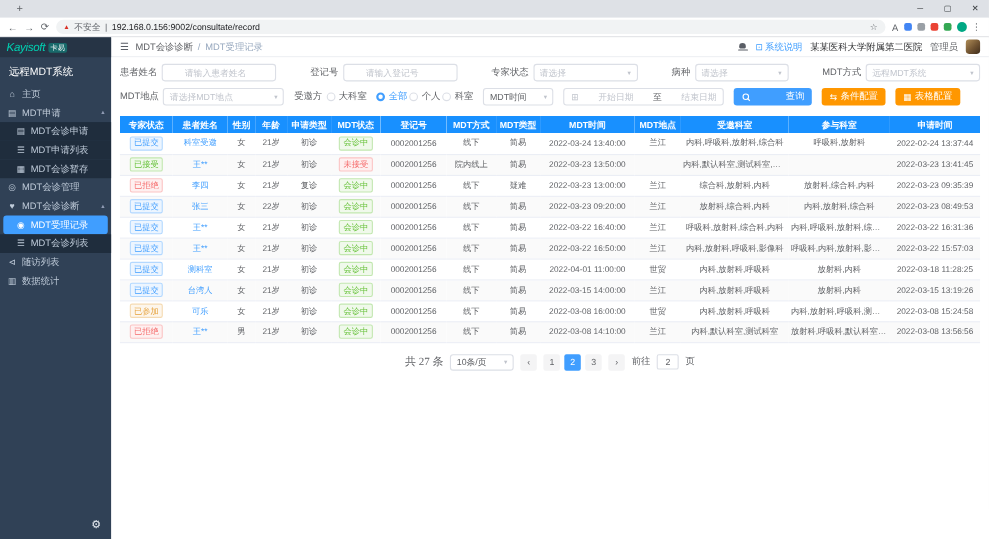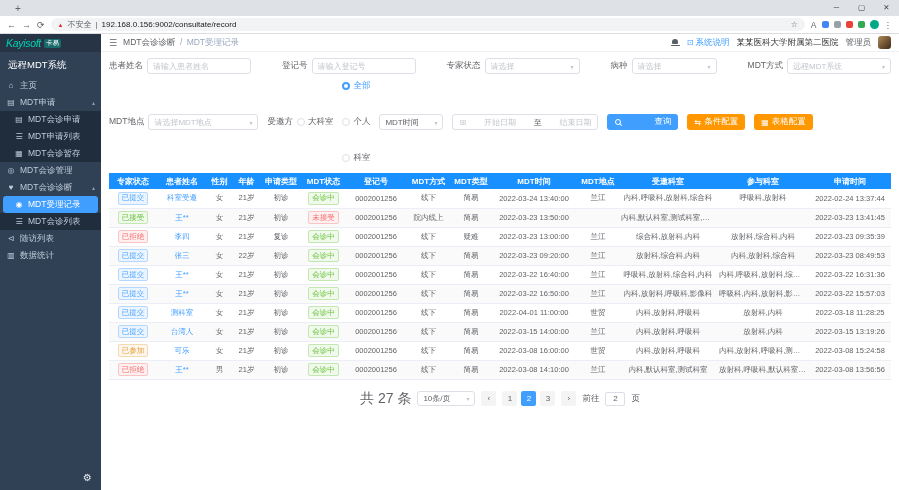--- a/index.html
+++ b/index.html
@@ -60,30 +60,30 @@
   .role { font-size:8.5px; color:#606266; }
   .avatar { width:13px; height:13px; border-radius:3px; background:linear-gradient(135deg,#b08d57 0%,#6b4f2f 60%,#3e2d1c 100%); }
 
   
   .content { flex:1; padding:6px 8px 0; display:flex; flex-direction:column; }
   .filter-row { display:flex; align-items:center; margin-bottom:6px; }
   .row1 { justify-content:space-between; }
   .row2 { gap:9px; margin-bottom:9px; }
   .field { display:flex; align-items:center; gap:4px; }
   .flabel { font-size:8.5px; color:#606266; white-space:nowrap; }
-  .tinput { height:16px; border:1px solid #dcdfe6; border-radius:3px; padding:0 5px; font-size:8px; color:#606266; outline:none; }
+  .tinput { height:16px; border:1px solid #dcdfe6; border-radius:3px; padding:0 20px; font-size:8px; color:#606266; outline:none; }
   .tinput::placeholder { color:#c0c4cc; }
   .select { height:16px; border:1px solid #dcdfe6; border-radius:3px; padding:0 5px; display:inline-flex; align-items:center; justify-content:space-between; gap:3px; background:#fff; cursor:pointer; }
   .ph { font-size:8px; color:#c0c4cc; white-space:nowrap; overflow:hidden; }
   .ph.dark { color:#606266; }
   .chevron { font-size:6px; color:#c0c4cc; }
   .w-patient-name, .w-registration-no, .w-mdt-method { width:104px; }
   .w-expert-status { width:95px; } .w-disease { width:85px; }
   .w-location { width:110px; } .w-time { width:64px; }
-  .radio-group { display:flex; align-items:center; gap:24px;flex-direction:column; }
+  .radio-group { display:flex; align-items:center; gap:2px; }
   .radio { display:inline-flex; align-items:center; gap:3px; cursor:pointer; }
   .radio-dot { width:8px; height:8px; border:1px solid #dcdfe6; border-radius:50%; background:#fff; flex-shrink:0; }
   .radio.checked .radio-dot { border:2.5px solid var(--accent,#409eff); }
   .rlbl { font-size:8.5px; color:#606266; white-space:nowrap; }
   .radio.checked .rlbl { color:var(--accent,#409eff); }
   .date-range { height:16px; border:1px solid #dcdfe6; border-radius:3px; display:inline-flex; align-items:center; gap:5px; padding:0 6px; width:146px; justify-content:space-between; }
   .cal-ic { font-size:8px; color:#c0c4cc; }
   .date-sep { font-size:8px; color:#606266; }
   .btn { height:16px; border:none; border-radius:3px; color:#fff; font-size:8.5px; display:inline-flex; align-items:center; gap:3px; padding:0 7px; cursor:pointer; white-space:nowrap; }
   .btn-primary { background:var(--accent,#409eff);gap:32px; }
@@ -101,21 +101,21 @@
   .trunc { text-overflow:ellipsis; }
   .plink { color:var(--accent,#409eff); cursor:pointer; }
   .badge { display:inline-block; font-size:7.5px; line-height:10px; padding:0.5px 3px; border-radius:2px; border:1px solid; }
   .badge.blue   { color:var(--accent,#409eff); background:#ecf5ff; border-color:#b3d8ff; }
   .badge.green  { color:var(--success,#67c23a); background:#f0f9eb; border-color:#c2e7b0; }
   .badge.red    { color:var(--danger,#f56c6c); background:#fef0f0; border-color:#fbc4c4; }
   .badge.orange { color:var(--warn-badge,#e6a23c); background:#fdf6ec; border-color:#f5dab1; }
 
   
   .pagination { display:flex; align-items:center; justify-content:center; gap:6px; margin-top:10px; }
-  .total { font-size:14px; color:#606266; }
+  .total { font-size:10px; color:#606266;font-family:Liberation Serif, serif; }
   .page-size { width:58px; height:15px; }
   .page-btn { min-width:15px; height:15px; border:none; border-radius:2px; background:#f4f4f5; color:#606266; font-size:8px; cursor:pointer; }
   .page-btn.active { background:var(--accent,#409eff); color:#fff; }
   .pages { display:flex; gap:4px; }
   .goto-label, .goto-suffix { font-size:8.5px; color:#606266; }
   .goto-input { width:20px; height:14px; border:1px solid #dcdfe6; border-radius:2px; text-align:center; font-size:8px; color:#606266; outline:none; }
 </style>
 </head>
 <body>
 

